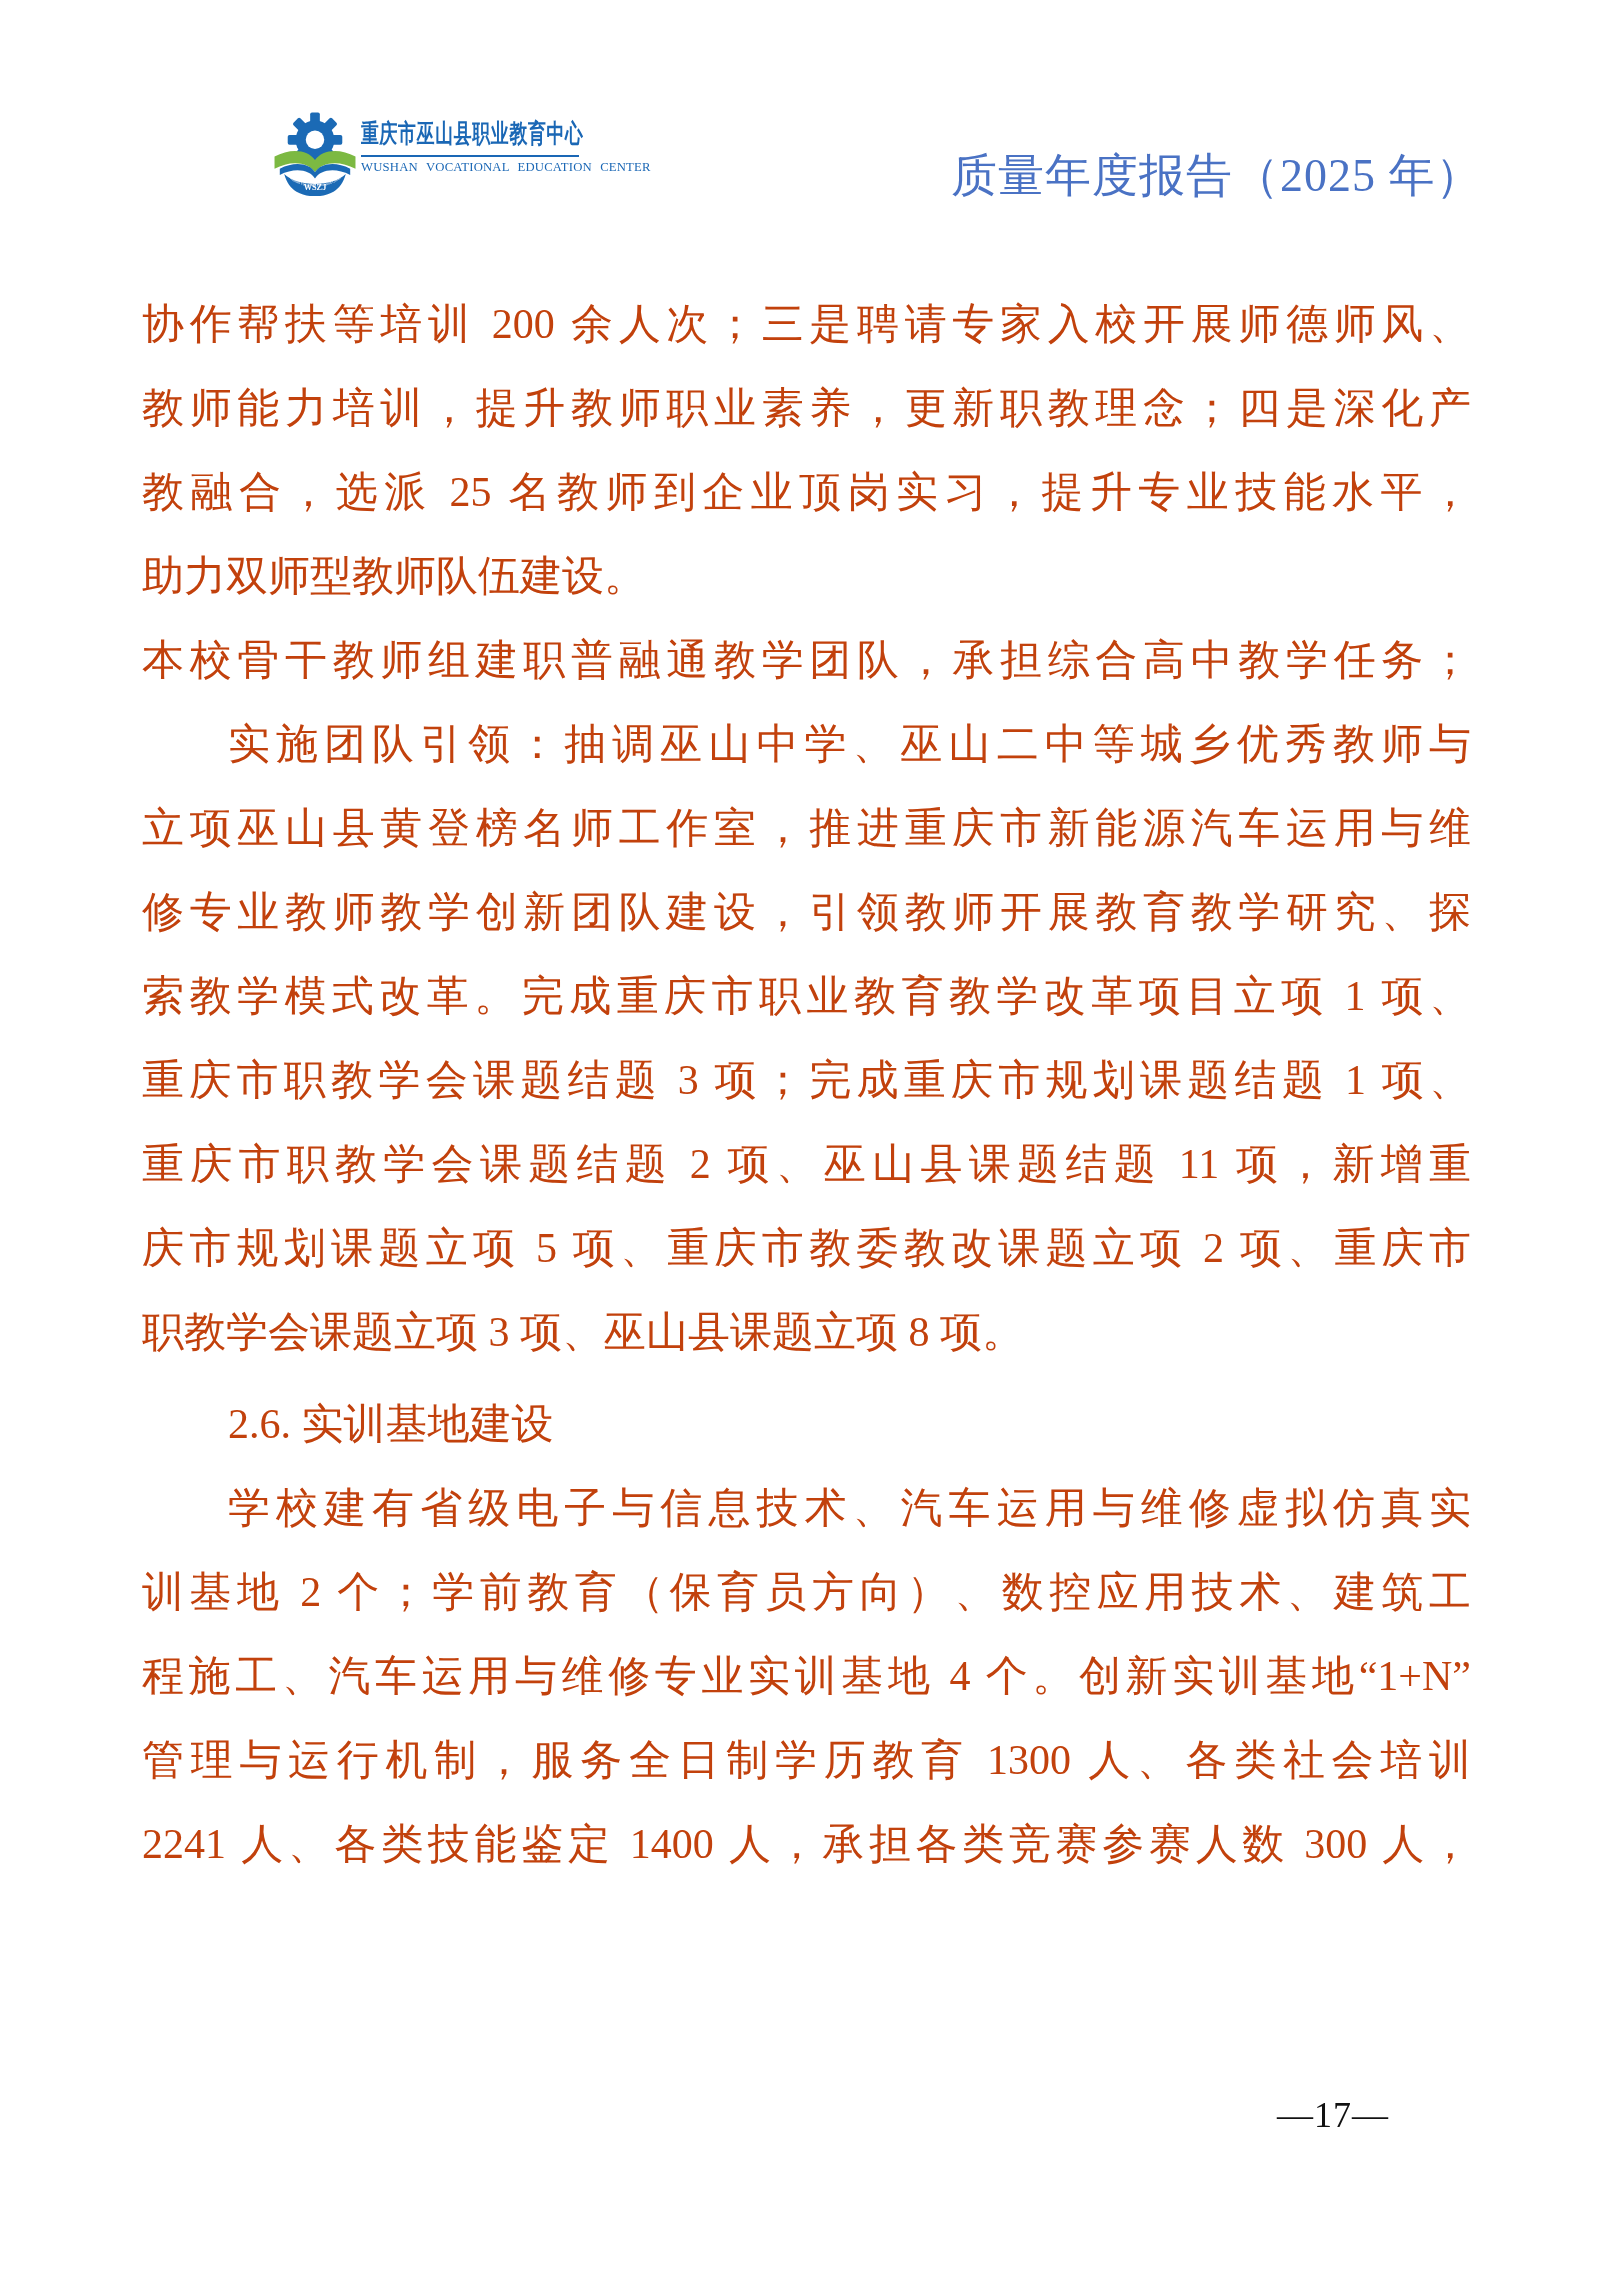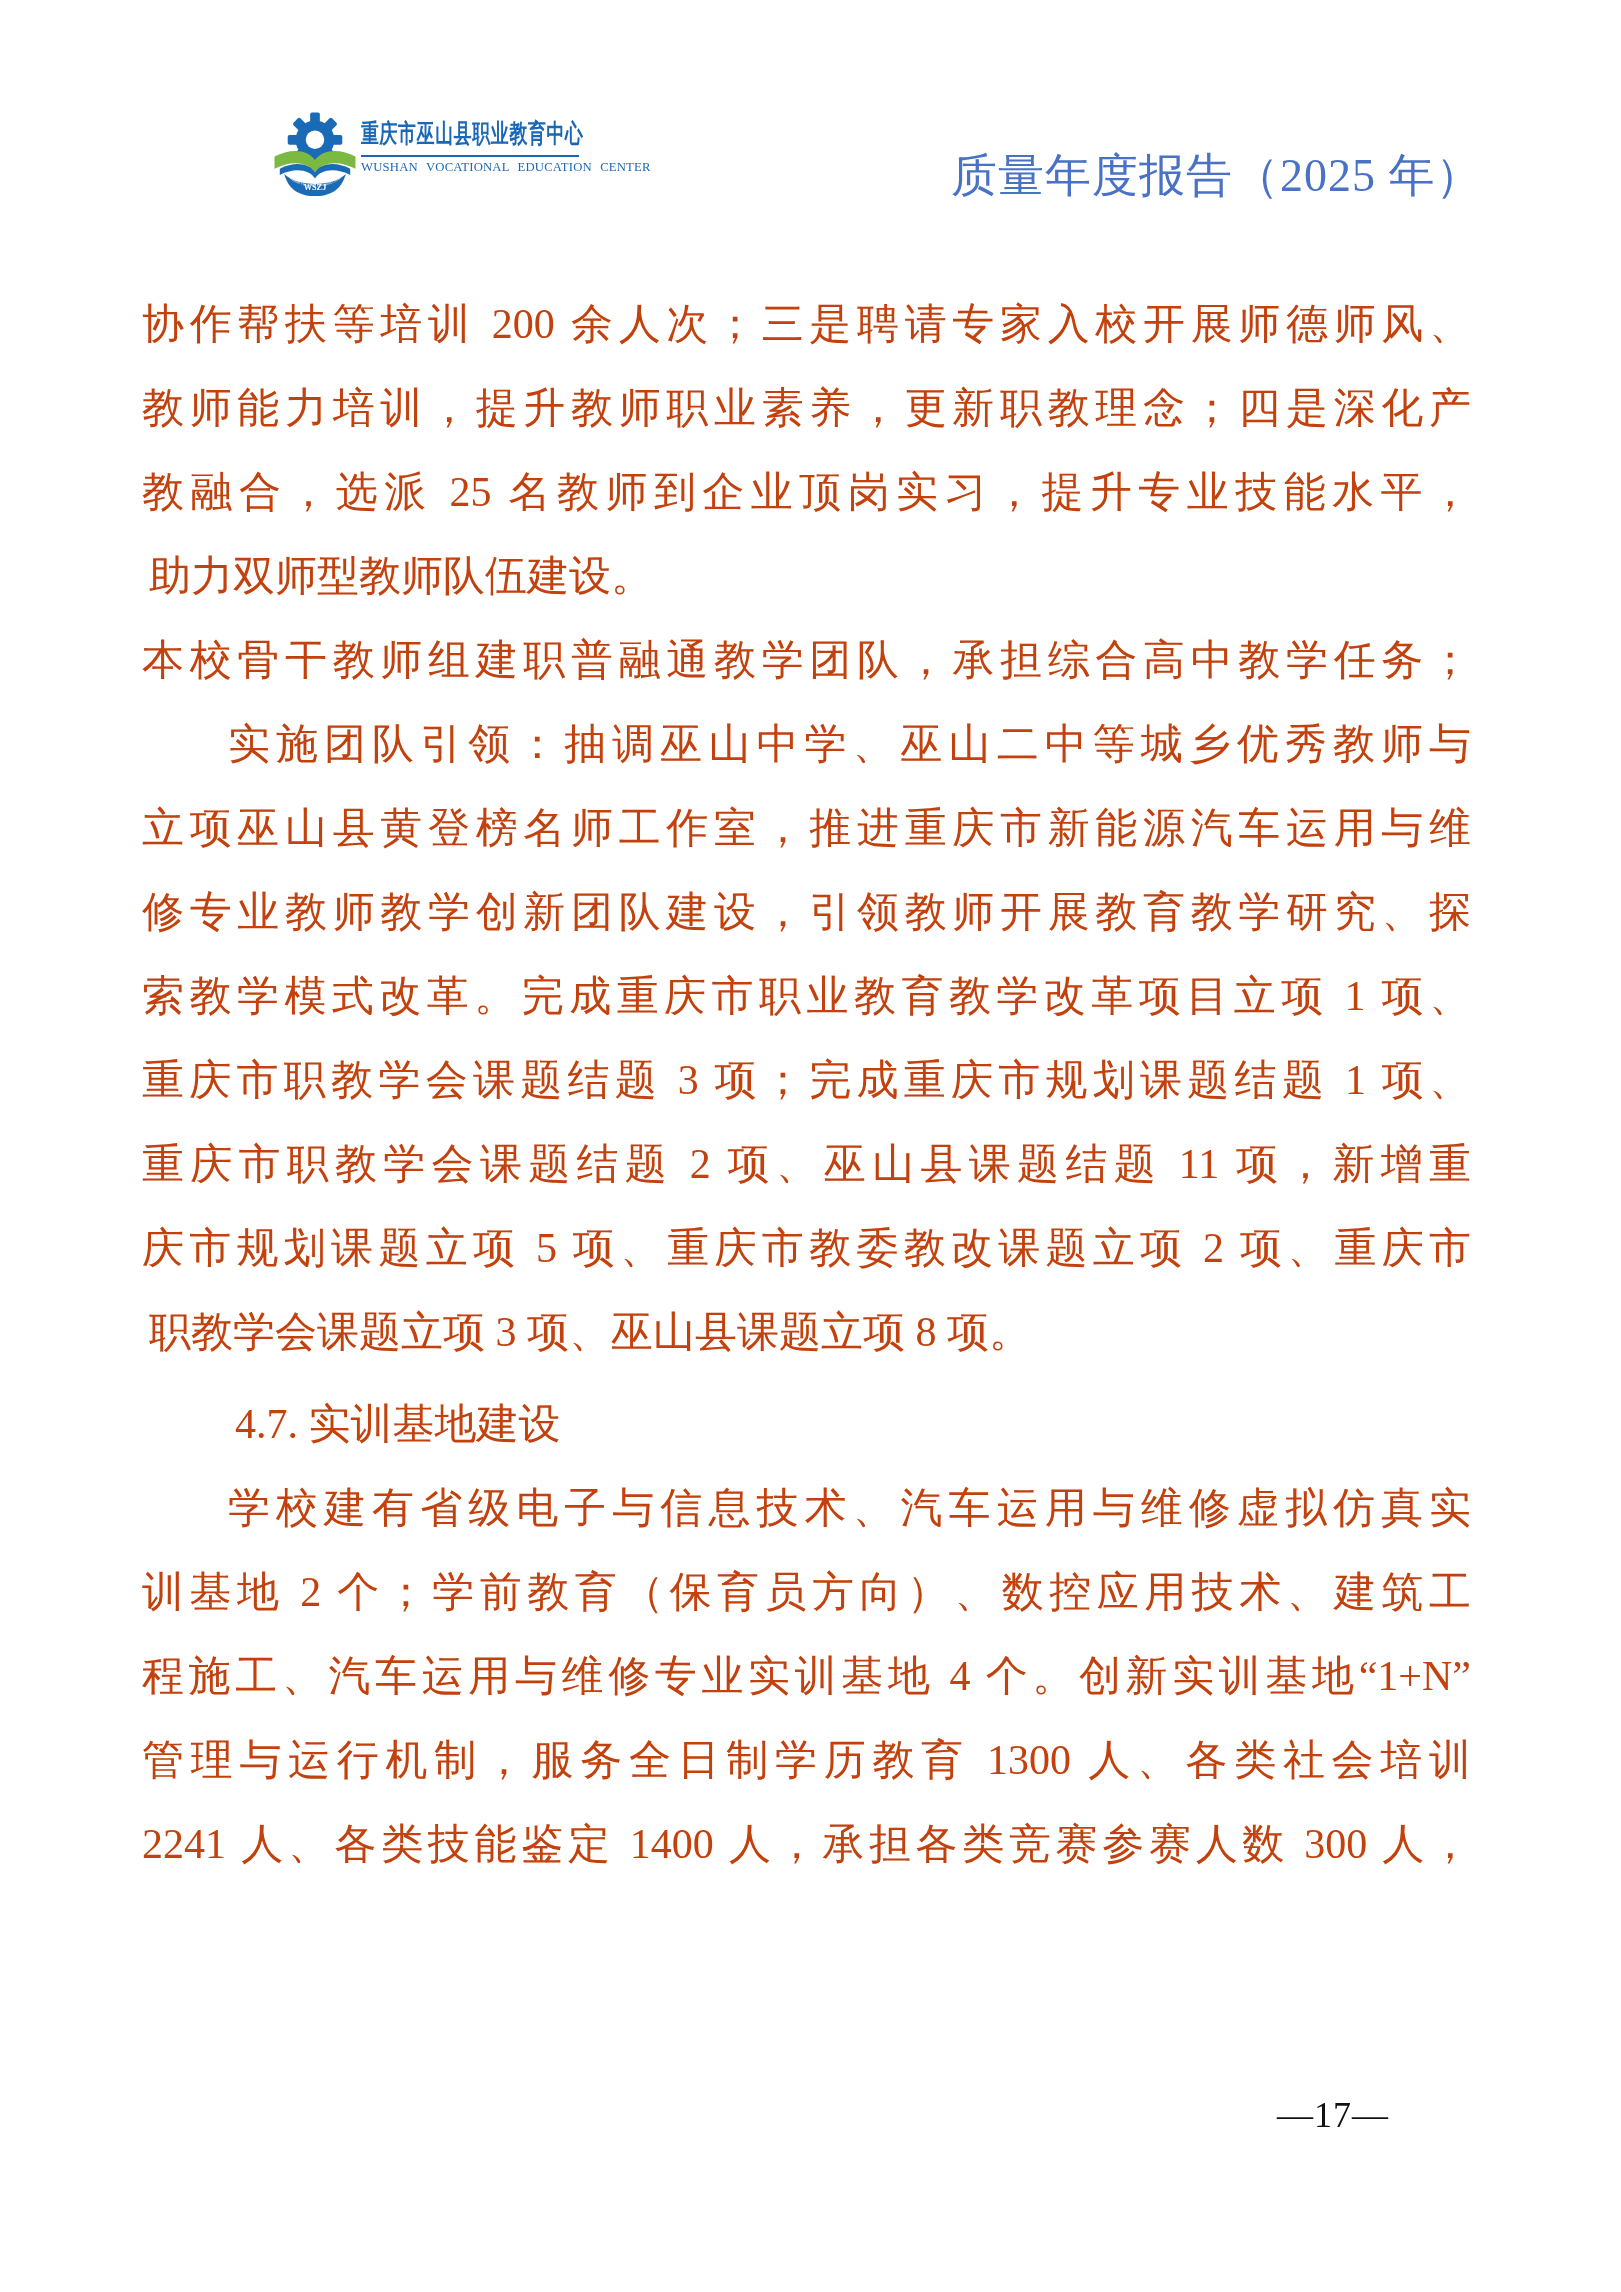--- a/index.html
+++ b/index.html
@@ -33,21 +33,21 @@
   .content{
     position:absolute;left:142px;top:282px;width:1329px;
     color:#c2410c;
   }
   .line{
     font-size:42px;height:84px;line-height:84px;
     text-align:justify;text-align-last:justify;
     text-justify:inter-character;
     overflow:hidden;
   }
-  .line.plain{text-align:left;text-align-last:auto;margin-left:7px;}
+  .line.plain{text-align:left;text-align-last:auto;}
   .line.indent{padding-left:86px;}
   .line.heading{margin-top:7.8px;}
 
   
   .page-number{
     position:absolute;left:1277px;top:2086px;
     font-size:36px;color:#111;letter-spacing:1px;margin-top:8px;
   }
 </style>
 </head>
@@ -95,21 +95,21 @@
       <div class="line plain">助力双师型教师队伍建设。</div>
       <div class="line">本校骨干教师组建职普融通教学团队，承担综合高中教学任务；</div>
       <div class="line indent">实施团队引领：抽调巫山中学、巫山二中等城乡优秀教师与</div>
       <div class="line">立项巫山县黄登榜名师工作室，推进重庆市新能源汽车运用与维</div>
       <div class="line">修专业教师教学创新团队建设，引领教师开展教育教学研究、探</div>
       <div class="line">索教学模式改革。完成重庆市职业教育教学改革项目立项 1 项、</div>
       <div class="line">重庆市职教学会课题结题 3 项；完成重庆市规划课题结题 1 项、</div>
       <div class="line">重庆市职教学会课题结题 2 项、巫山县课题结题 11 项，新增重</div>
       <div class="line">庆市规划课题立项 5 项、重庆市教委教改课题立项 2 项、重庆市</div>
       <div class="line plain">职教学会课题立项 3 项、巫山县课题立项 8 项。</div>
-      <div class="line heading plain indent">4.7. 实训基地建设</div>
+      <div class="line heading plain indent">2.6. 实训基地建设</div>
       <div class="line indent">学校建有省级电子与信息技术、汽车运用与维修虚拟仿真实</div>
       <div class="line">训基地 2 个；学前教育（保育员方向）、数控应用技术、建筑工</div>
       <div class="line">程施工、汽车运用与维修专业实训基地 4 个。创新实训基地“1+N”</div>
       <div class="line">管理与运行机制，服务全日制学历教育 1300 人、各类社会培训</div>
       <div class="line">2241 人、各类技能鉴定 1400 人，承担各类竞赛参赛人数 300 人，</div>
     </main>
 
   <div class="page-number">—17—</div>
 </div>
 

